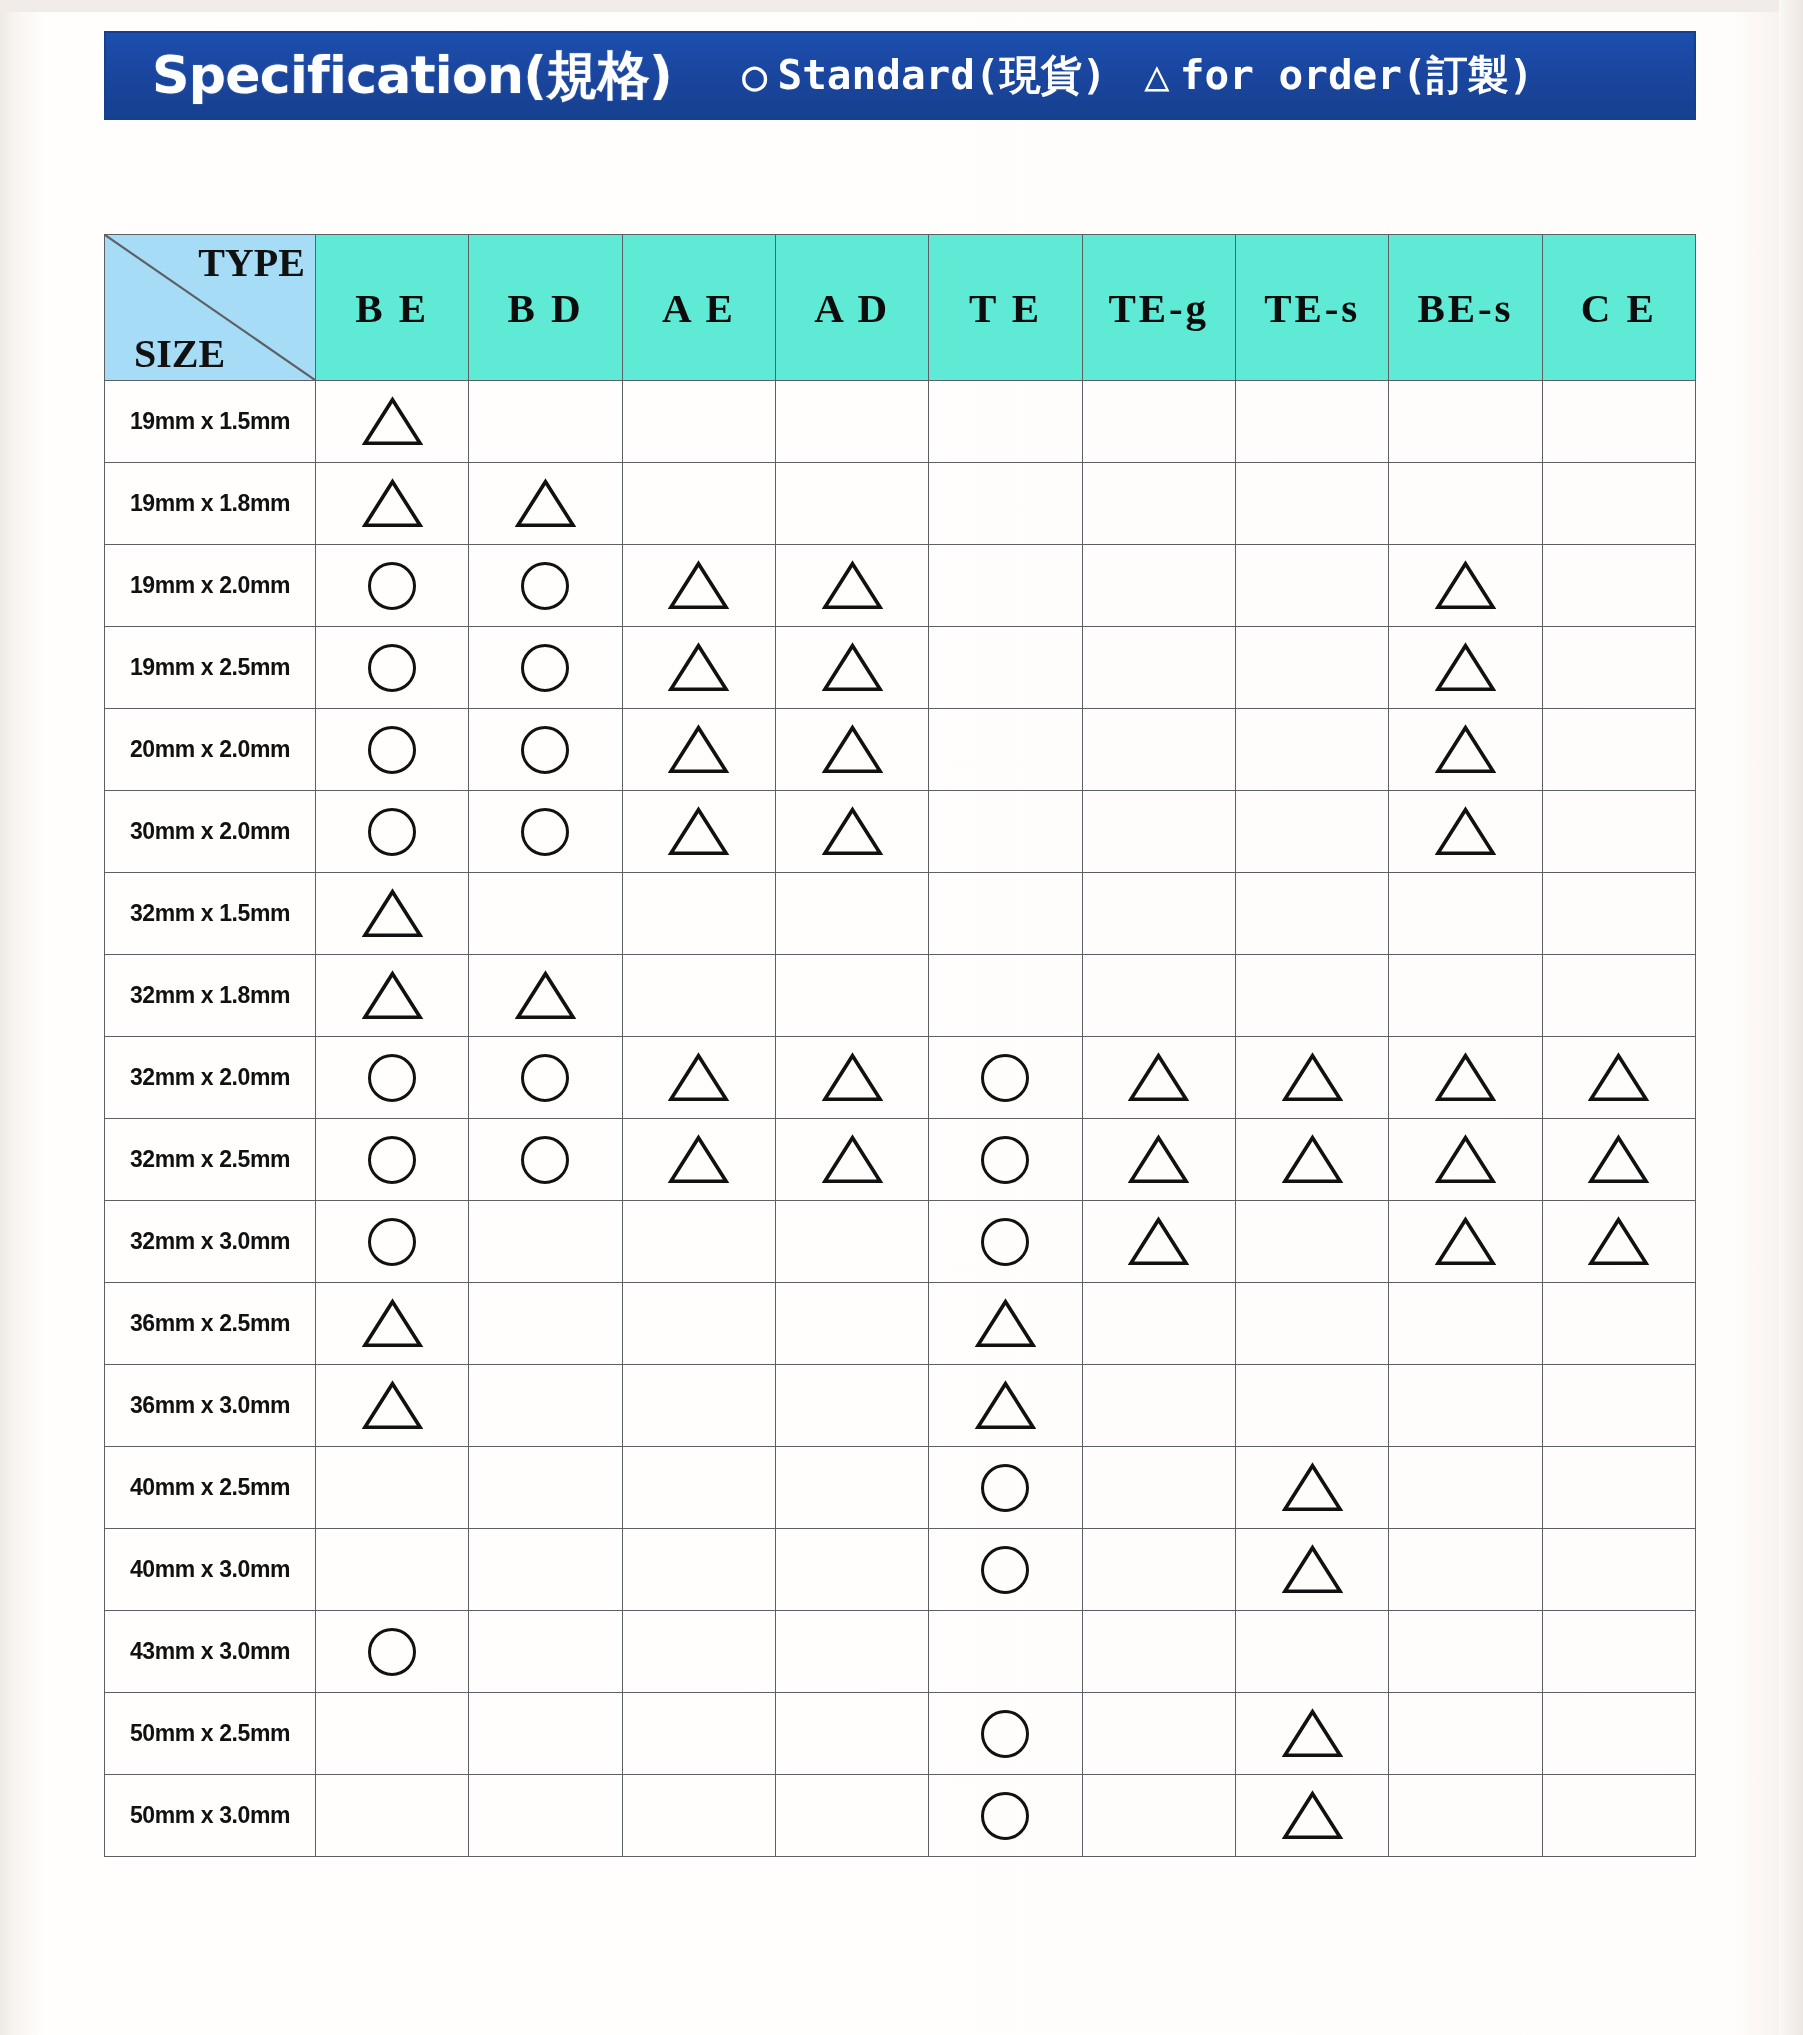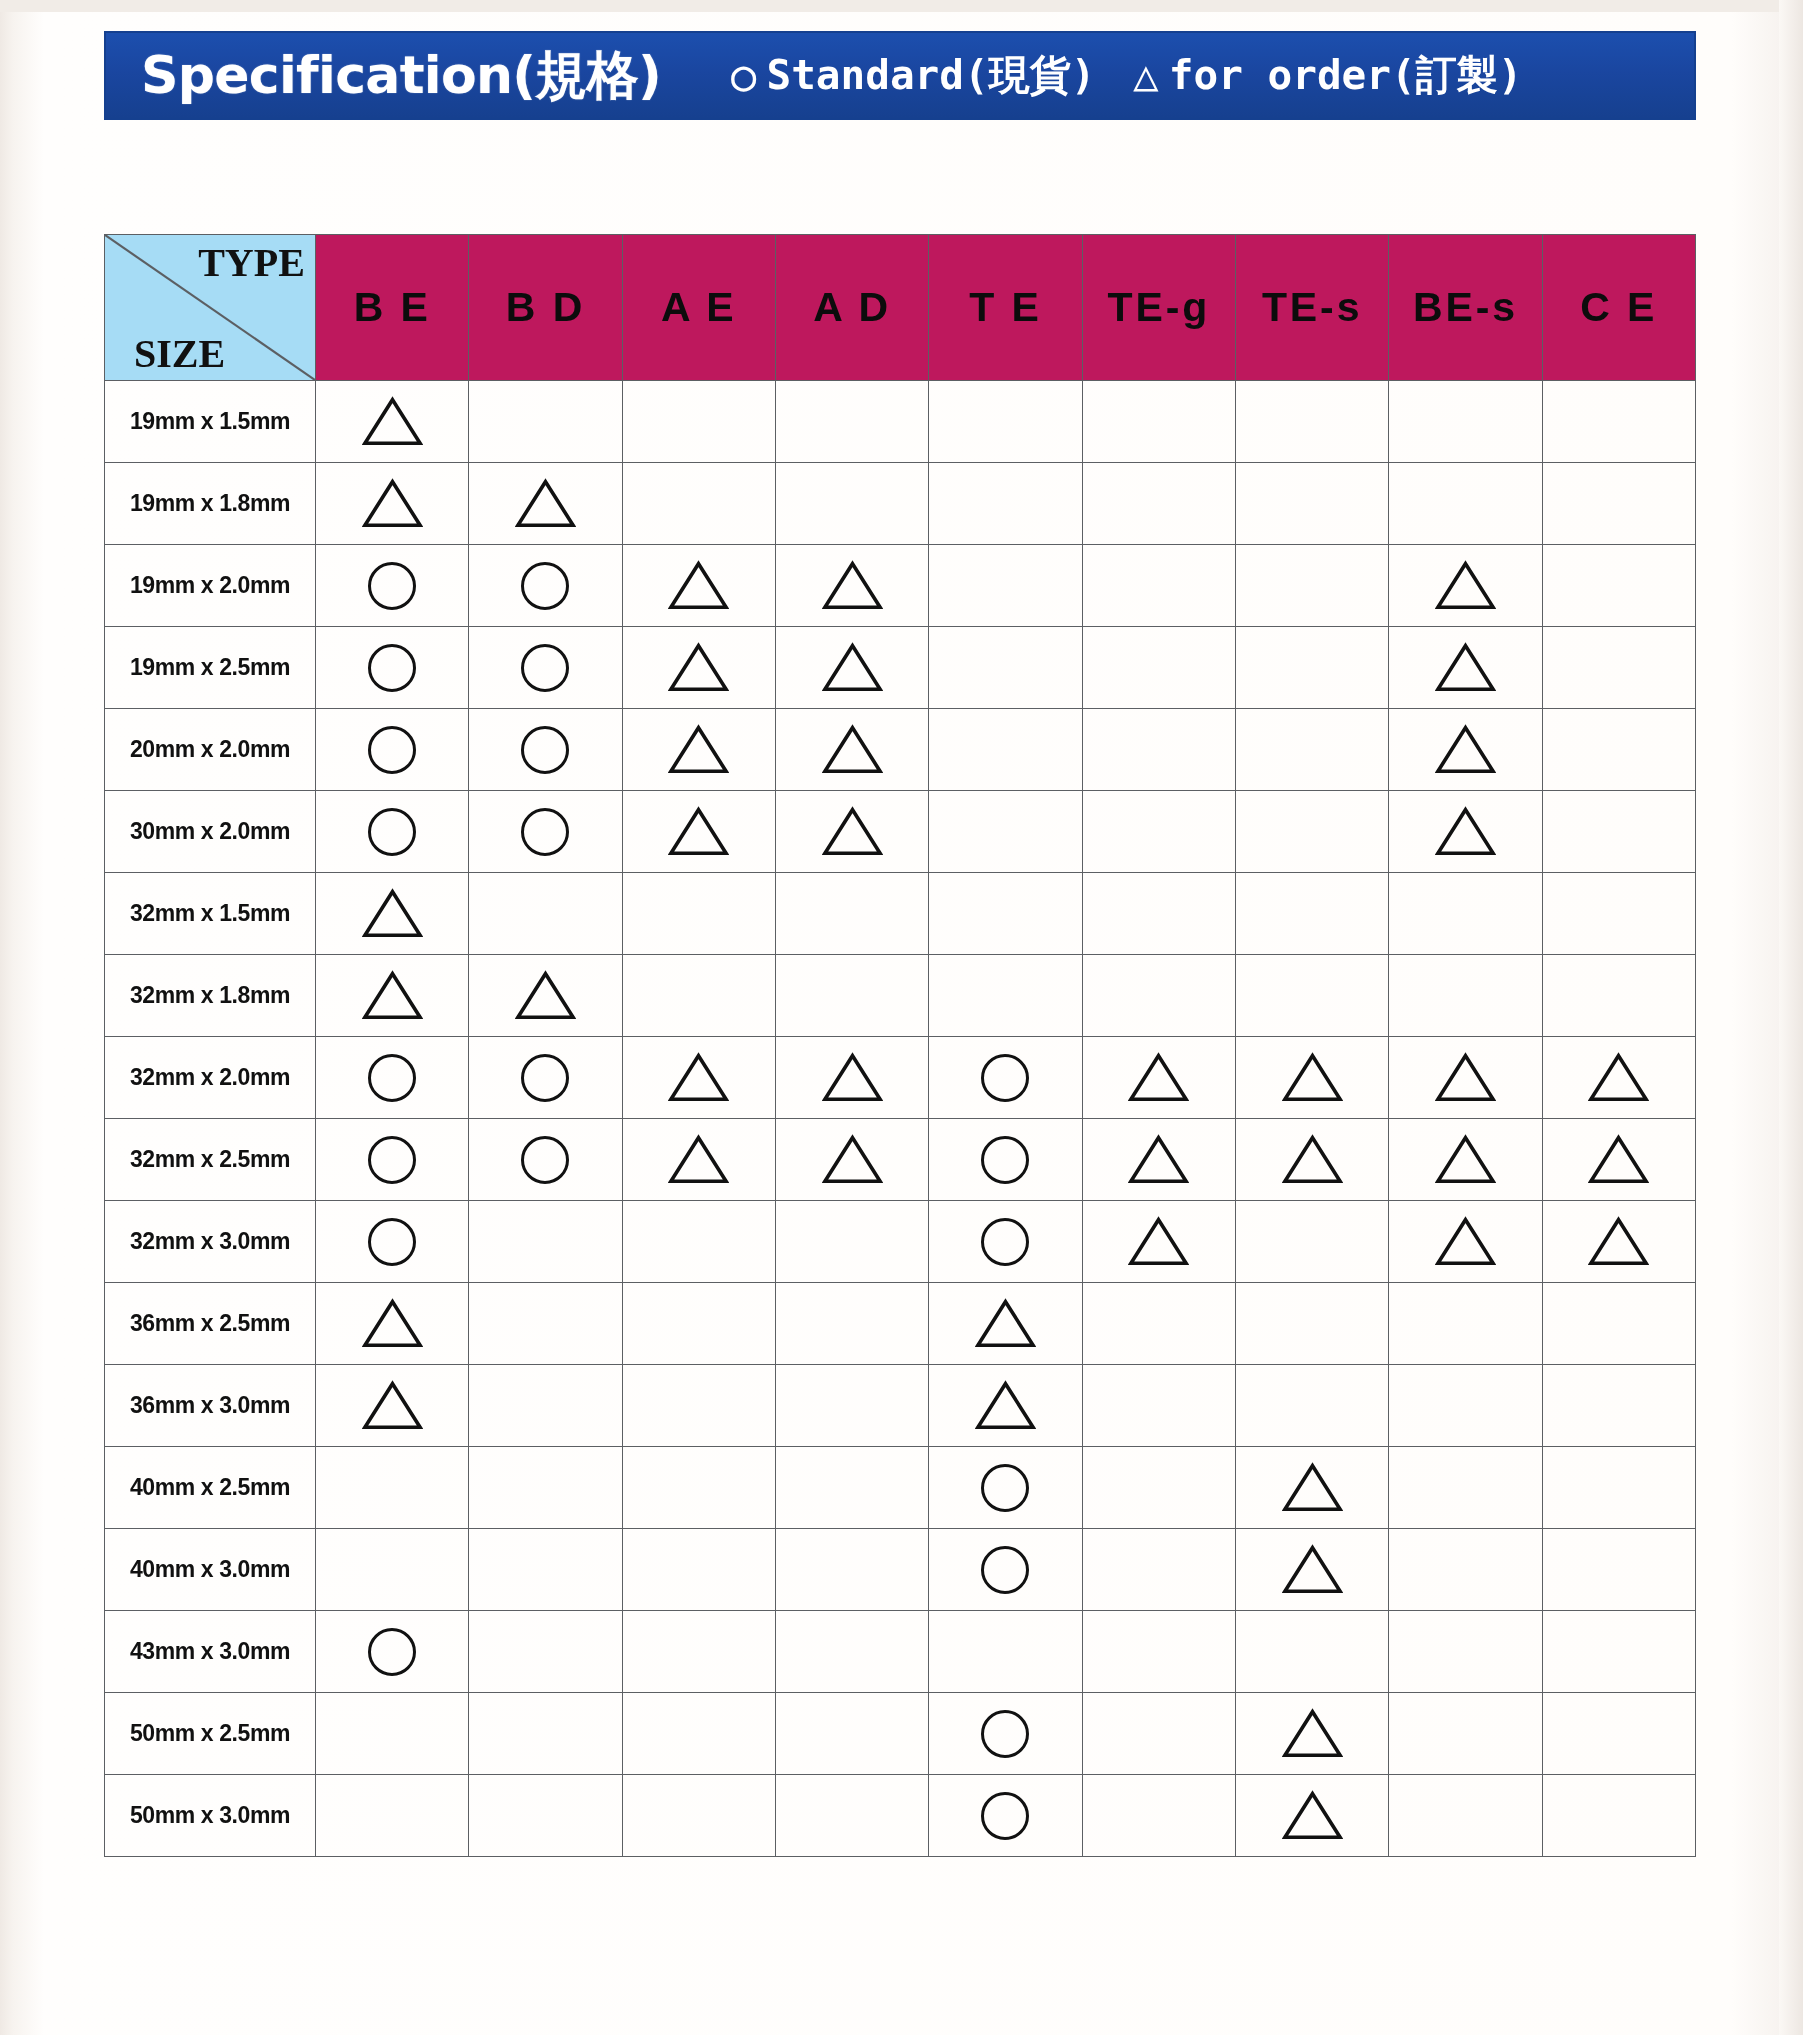--- a/index.html
+++ b/index.html
@@ -47,21 +47,21 @@
     position: absolute;
     left: 104px;
     top: 31px;
     width: 1592px;
     height: 89px;
     background: linear-gradient(180deg, #1c4fae 0%, #1a46a0 45%, #16408f 100%);
     border: 2.2px solid #15408f;
     display: flex;
     align-items: center;
     box-sizing: border-box;
-    padding-left: 35px;
+    padding-left: 46px;
   }
   .banner-title {
     color: #ffffff;
     font-size: 52px;
     font-weight: bold;
     letter-spacing: -0.7px;
     white-space: nowrap;
     font-family: "DejaVu Sans", sans-serif;
     text-shadow: 0 0 1.5px rgba(255,255,255,0.4);
   }
@@ -138,26 +138,26 @@
   .corner-size {
     position: absolute;
     left: 29px;
     bottom: 2.9px;
     font-size: 40px;
     font-weight: bold;
     color: #111;
     font-family: "Liberation Serif", serif;
   }
   th.colhead {
-    background: #be185d;
+    background: #5eead4;
     height: 146px !important;
     font-size: 41px;
     font-weight: bold;
     color: #0c0c0c;
-    font-family: Liberation Sans, sans-serif;
+    font-family: Liberation Serif, serif;
     letter-spacing: 2.9px;
   }
   td.sizecell {
     text-align: left;
     padding-left: 7.3px;
     font-size: 23px;
     font-weight: bold;
     color: #111;
     font-family: "Liberation Sans", sans-serif;
     white-space: nowrap;

